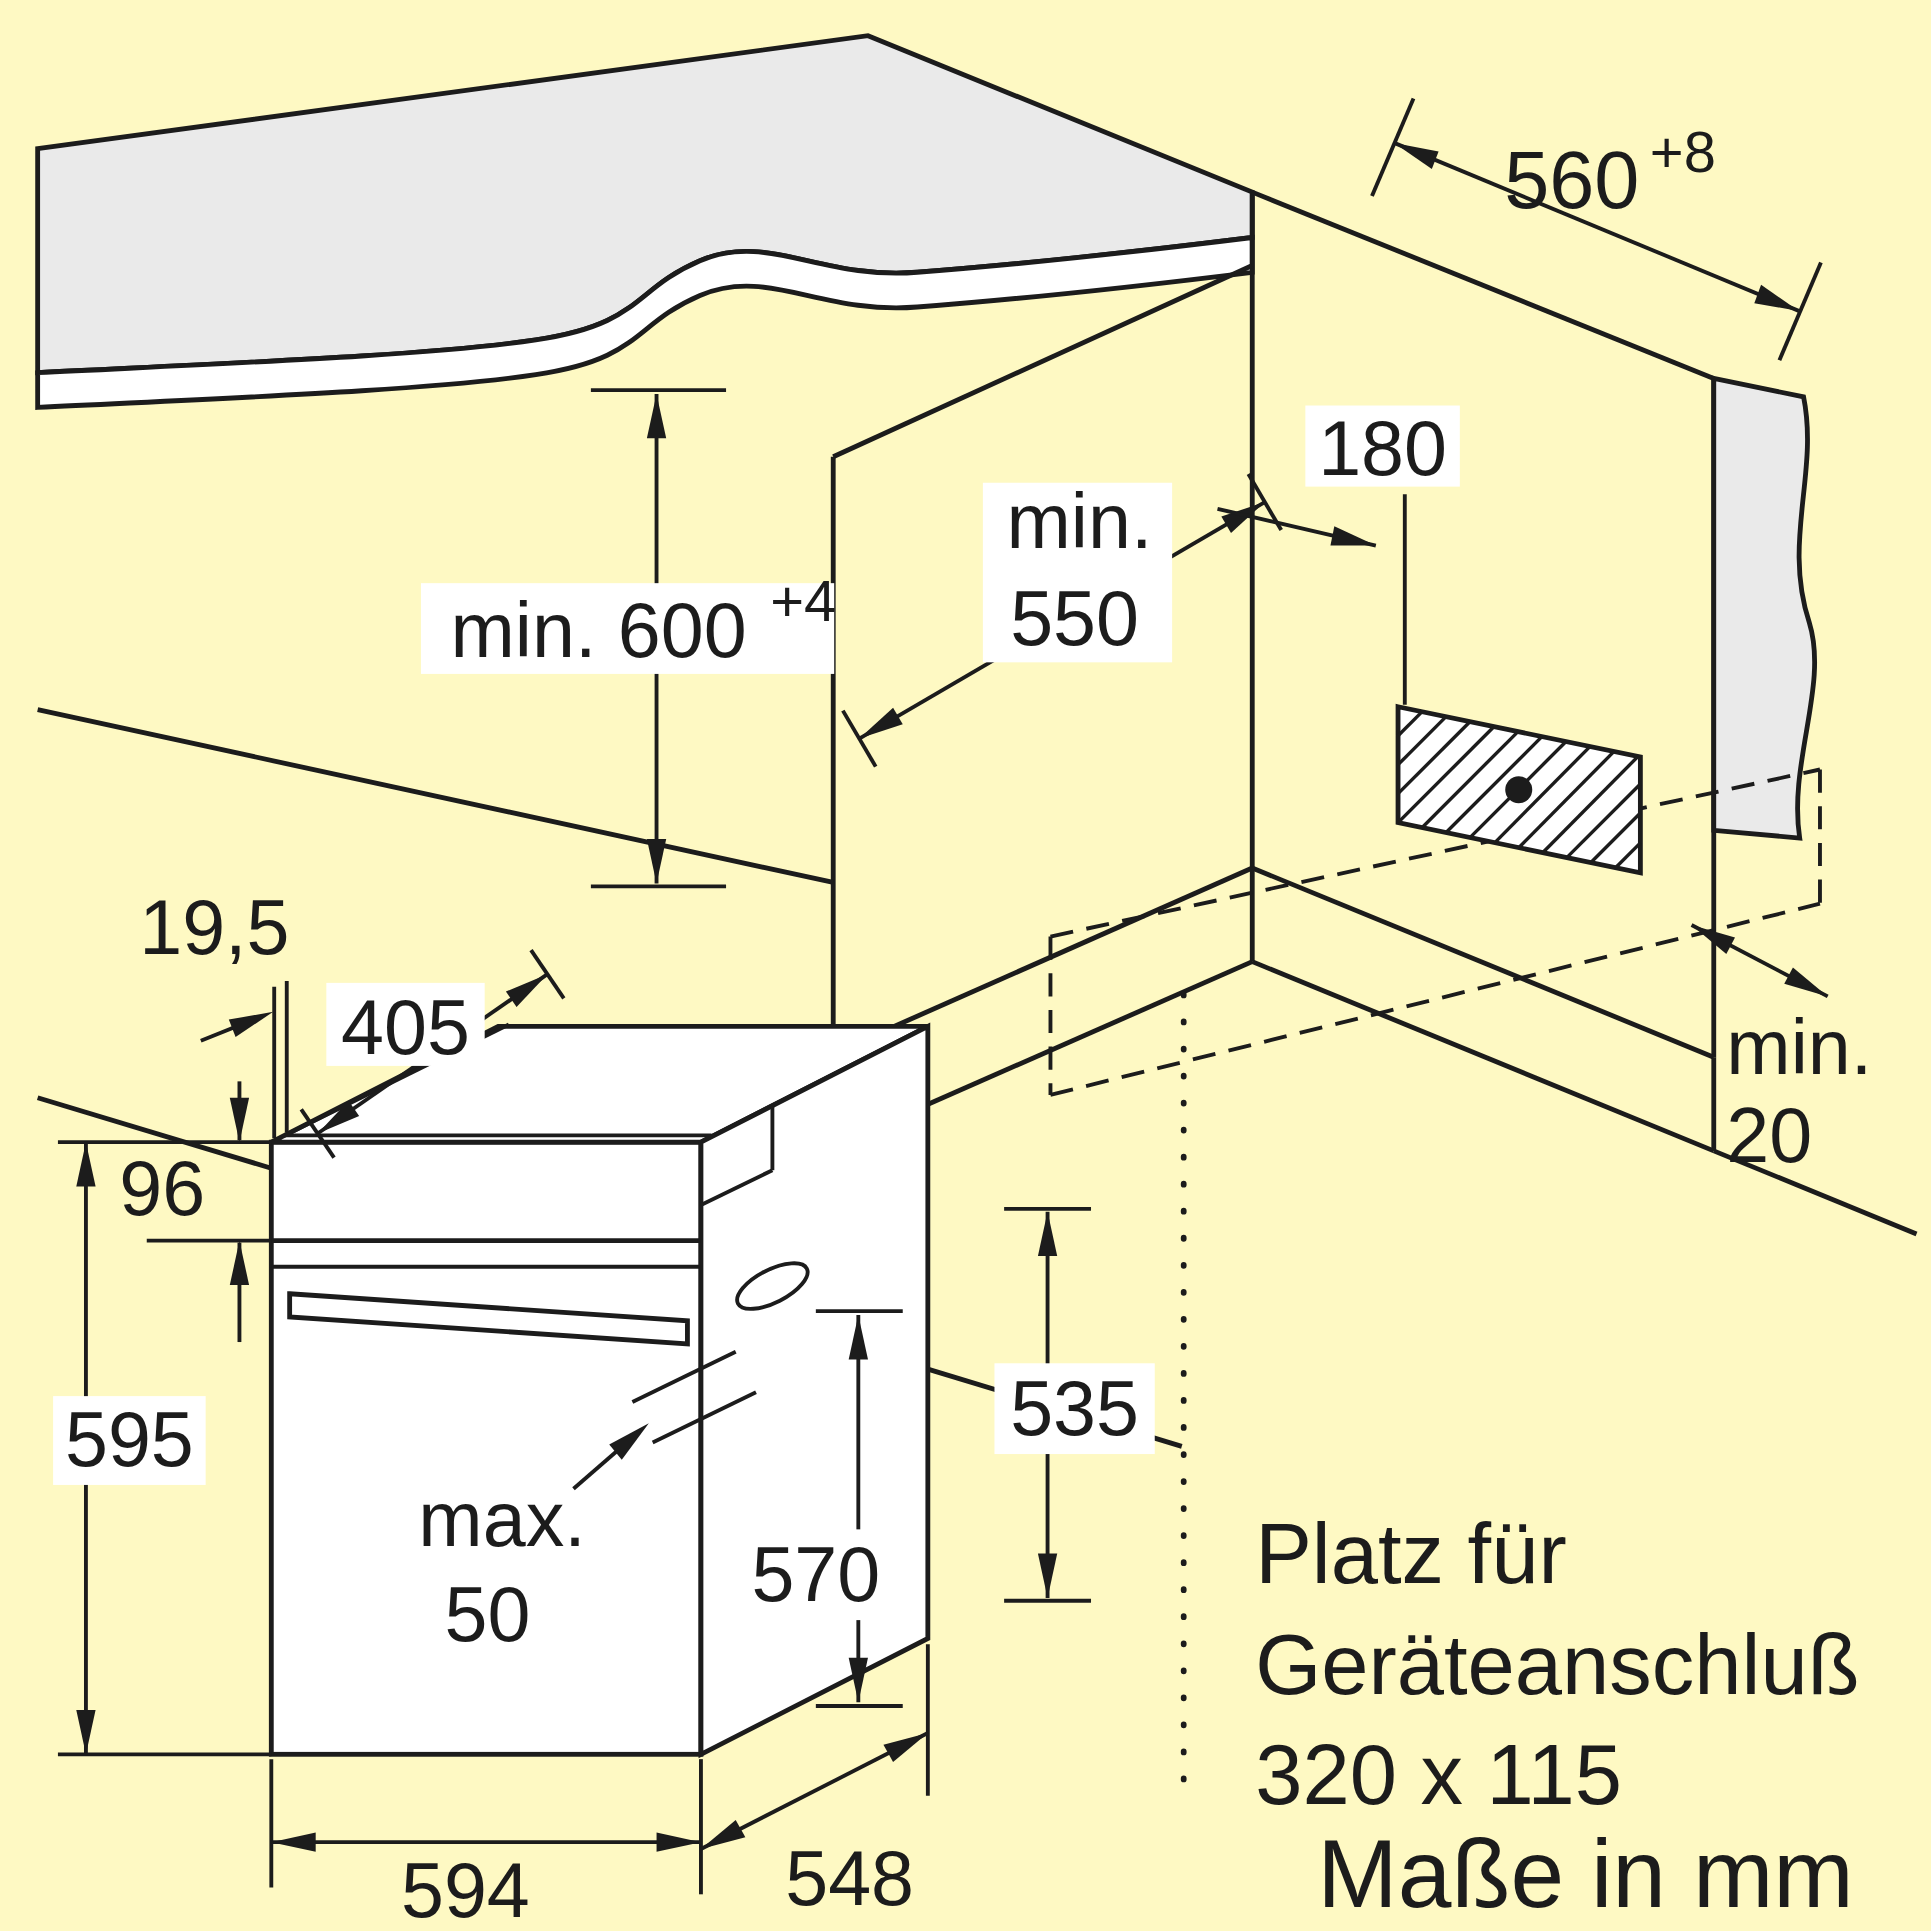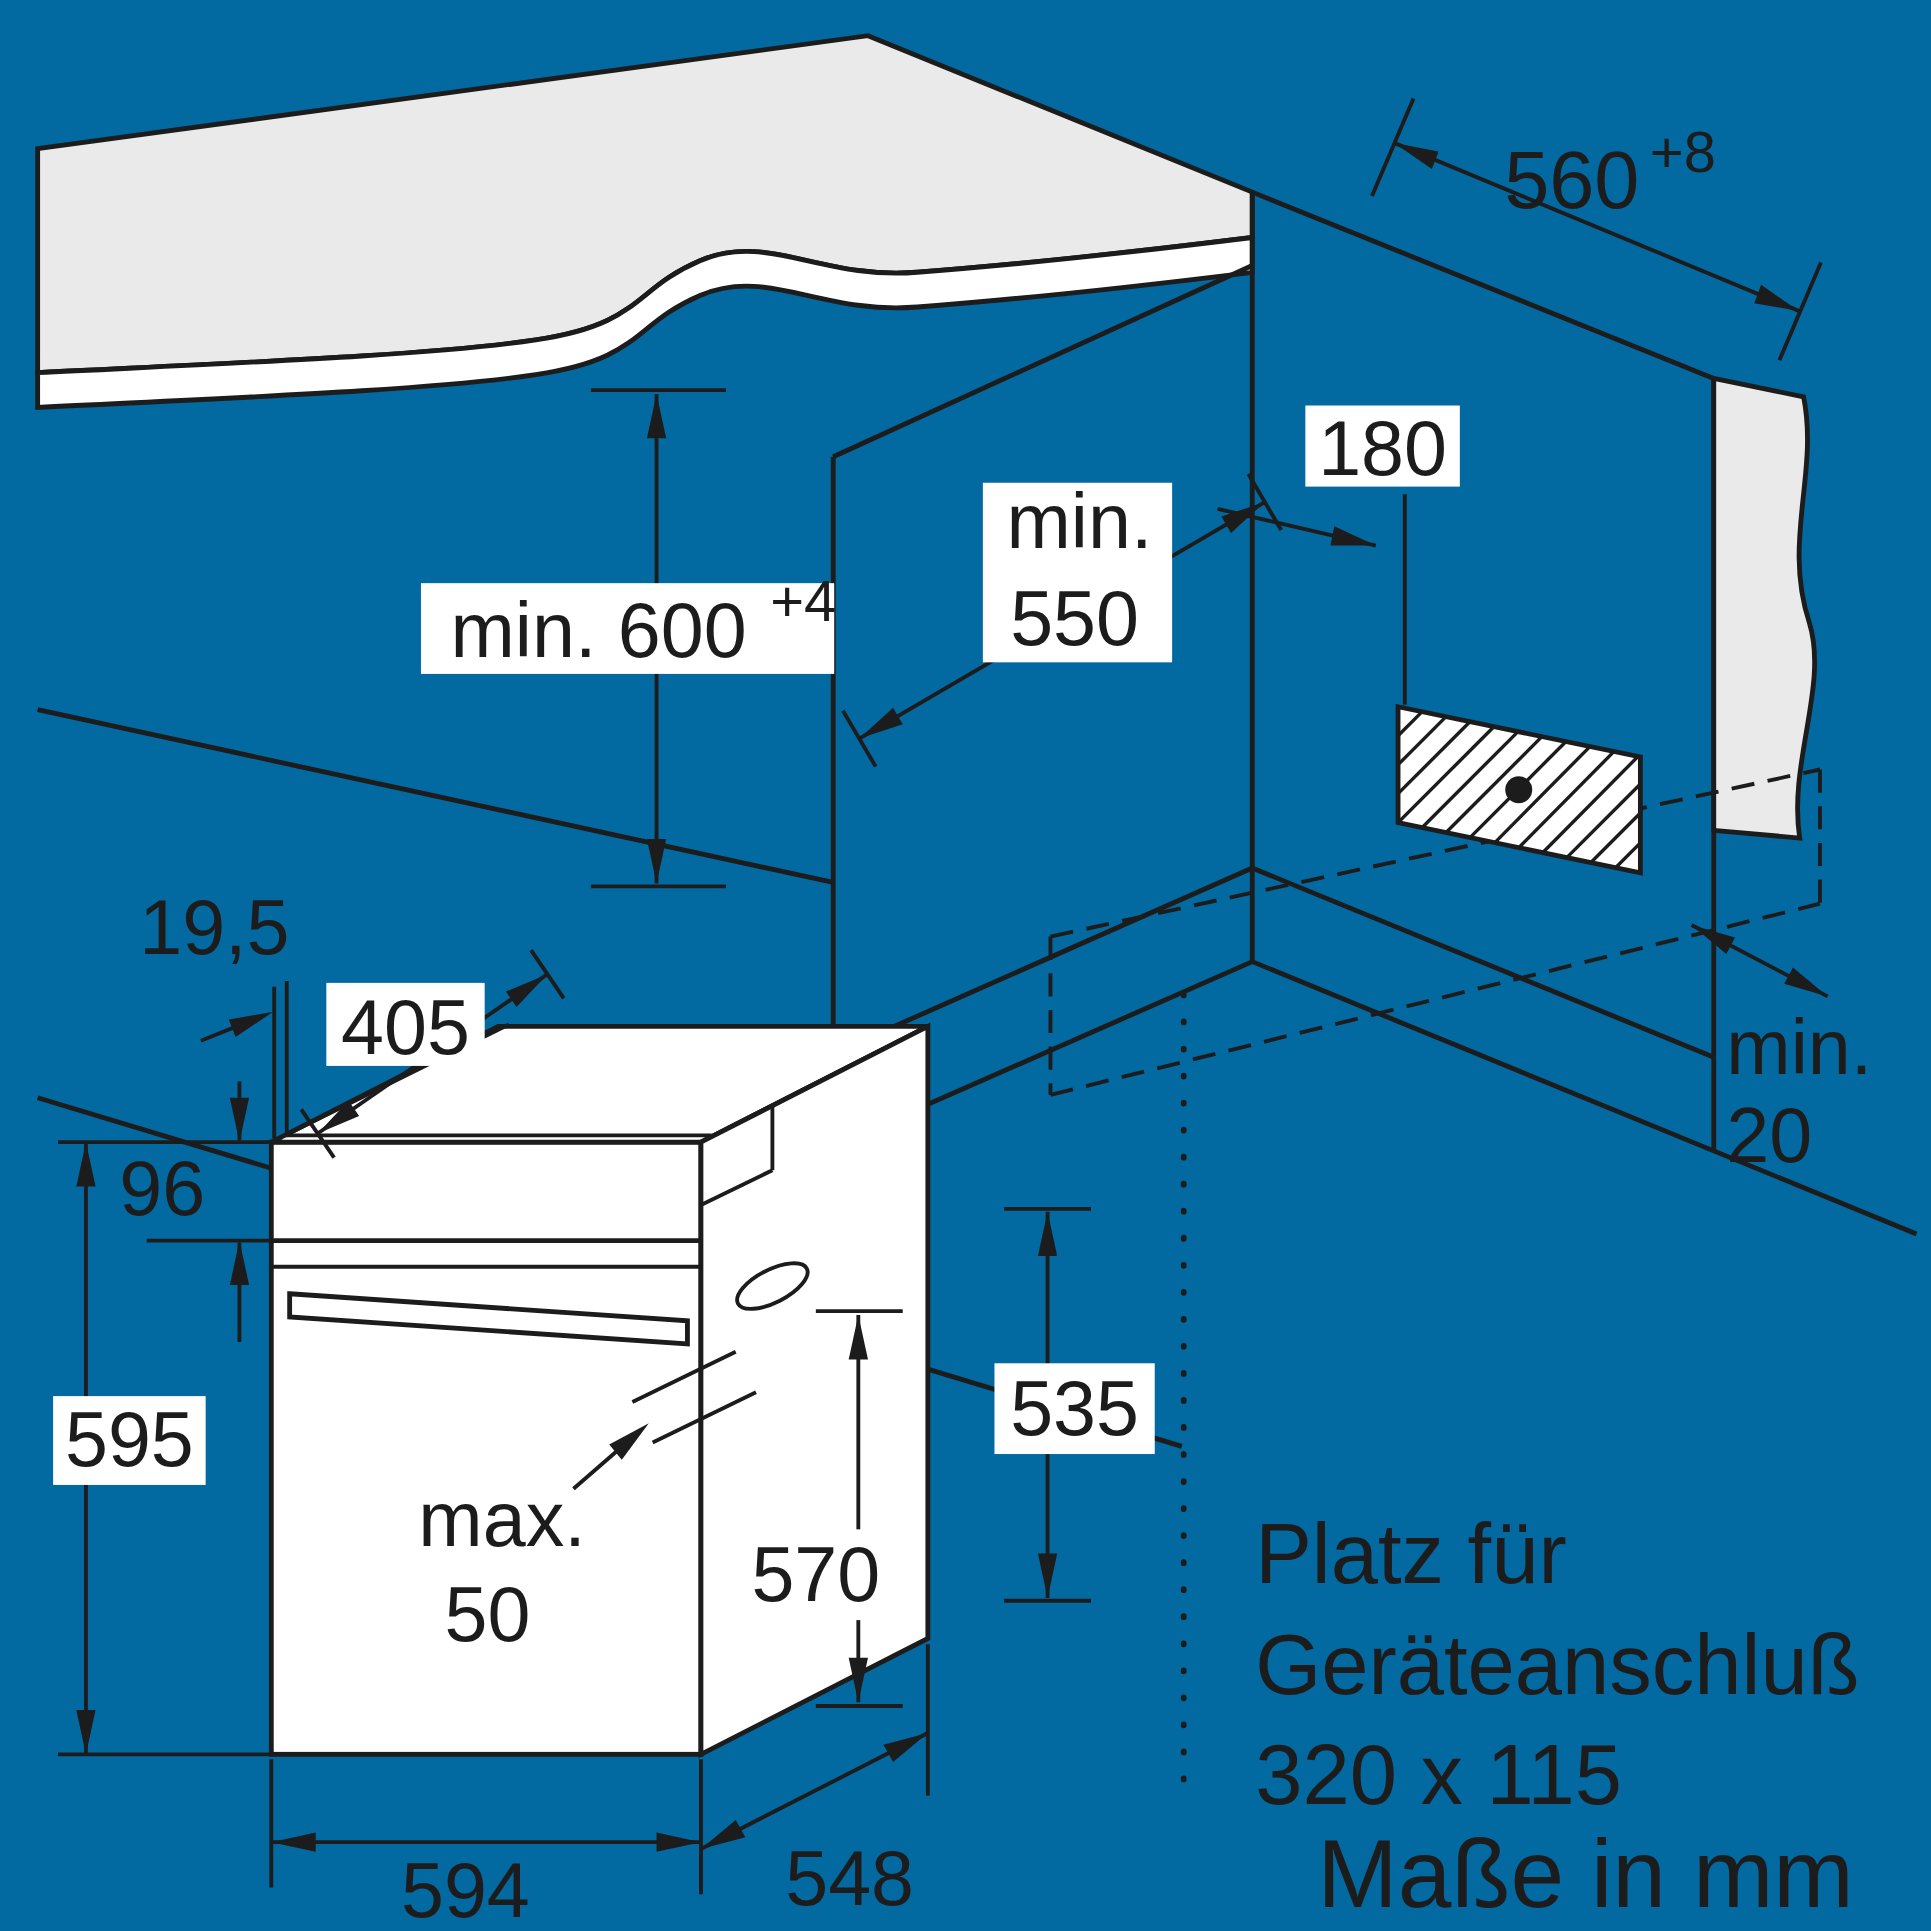--- a/index.html
+++ b/index.html
@@ -1,16 +1,16 @@
 <!DOCTYPE html>
 <html><head>
 <meta charset="utf-8">
 <style>
   html,body{margin:0;padding:0;background:#ffffff;}
-  .stage{position:relative;width:1931px;height:1931px;background:#0369a1;overflow:hidden;}
+  .stage{position:relative;width:1931px;height:1931px;background:#fef9c3;overflow:hidden;}
   svg{display:block;}
   .s5{stroke:#1c1c1c;stroke-width:5;fill:none;stroke-linejoin:miter;}
   .s4{stroke:#1c1c1c;stroke-width:4;fill:none;}
   .s3{stroke:#1c1c1c;stroke-width:3.5;fill:none;}
   .dash{stroke-dasharray:24 14;}
   .dotline{stroke:#1c1c1c;stroke-width:6;stroke-dasharray:1 27;stroke-linecap:round;fill:none;}
   .grey{fill:#eaeaea;}
   .white{fill:#ffffff;}
   .ah{fill:#1c1c1c;stroke:none;}
   .halo{fill:#ffffff;stroke:none;}

